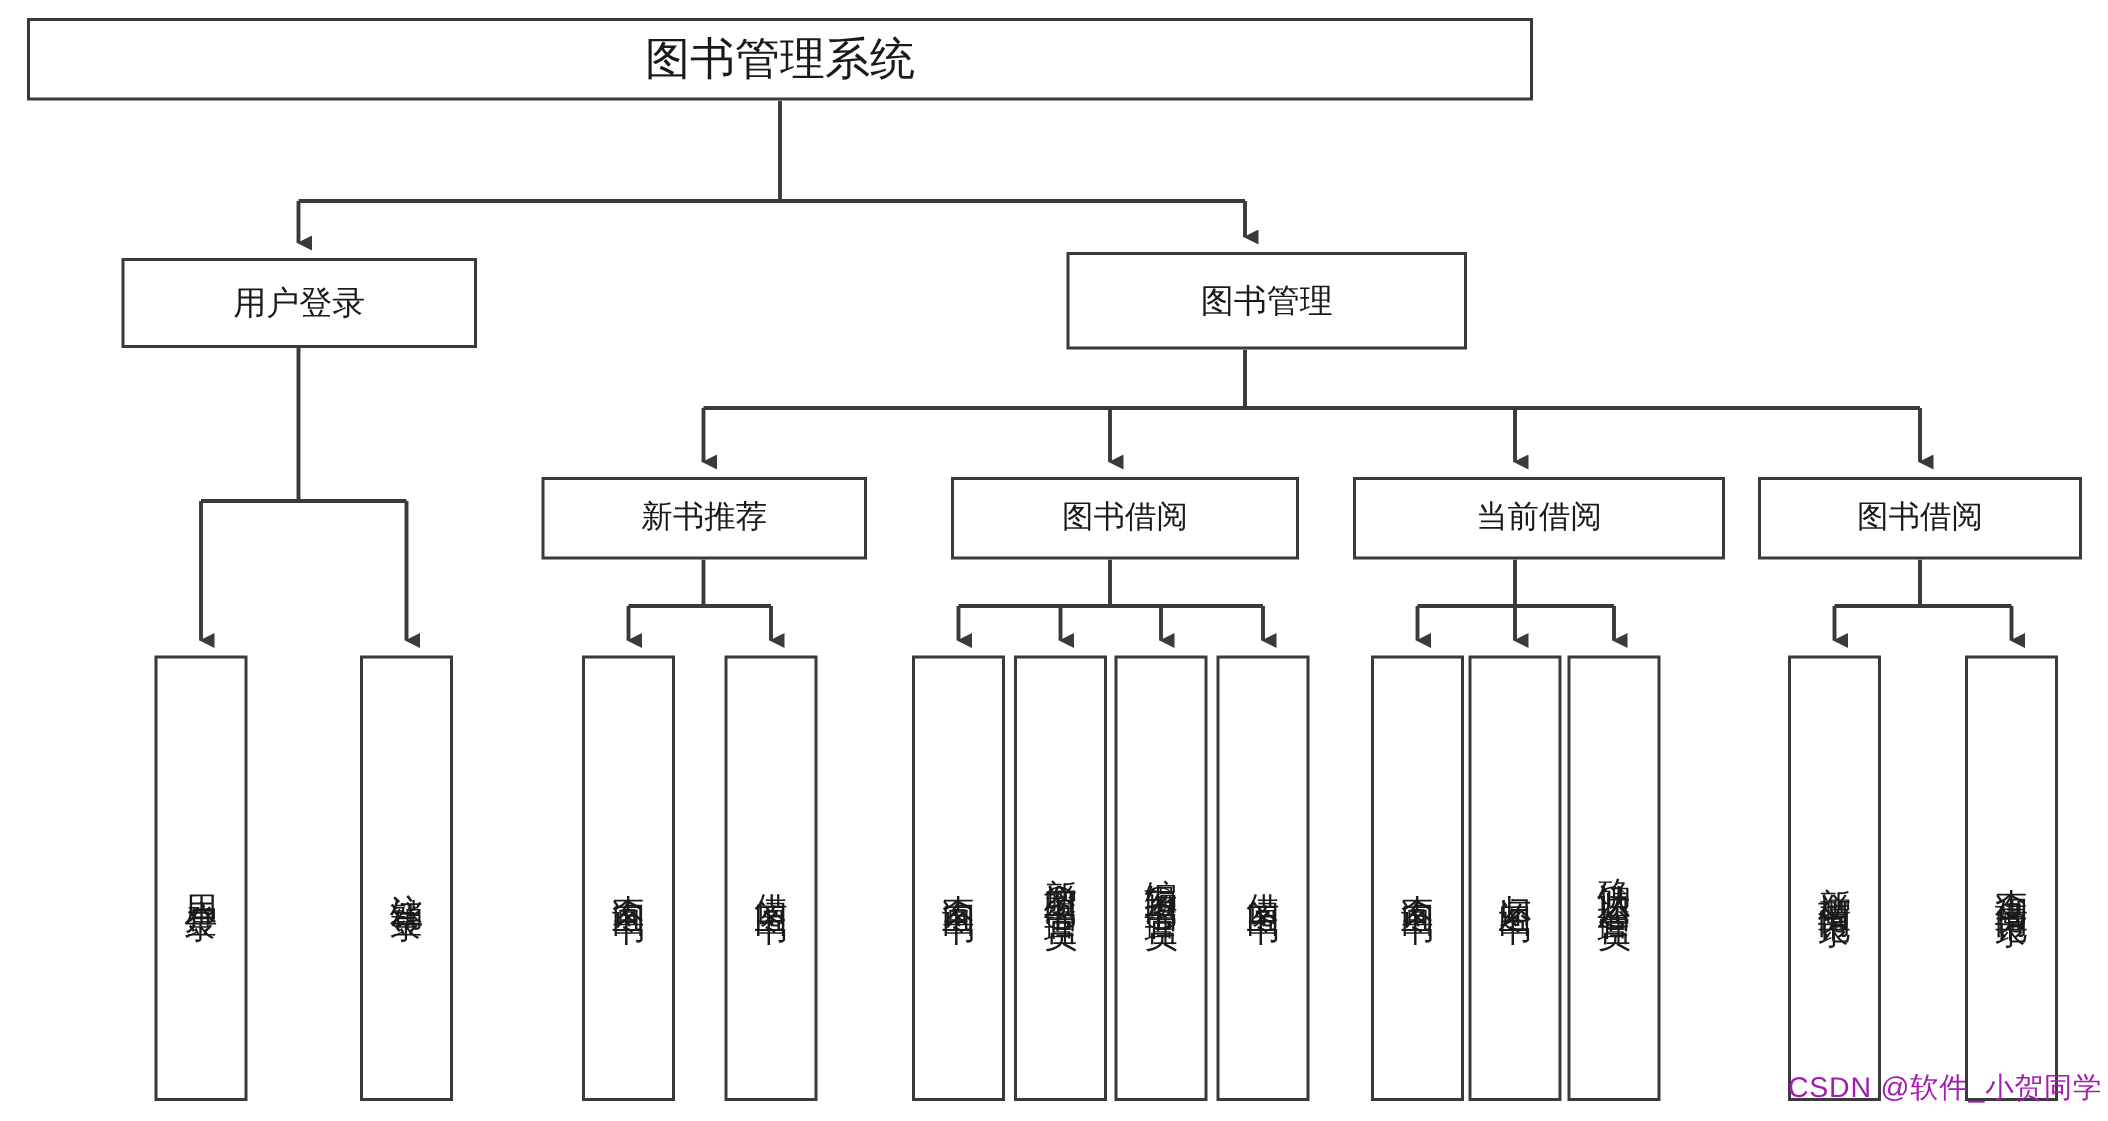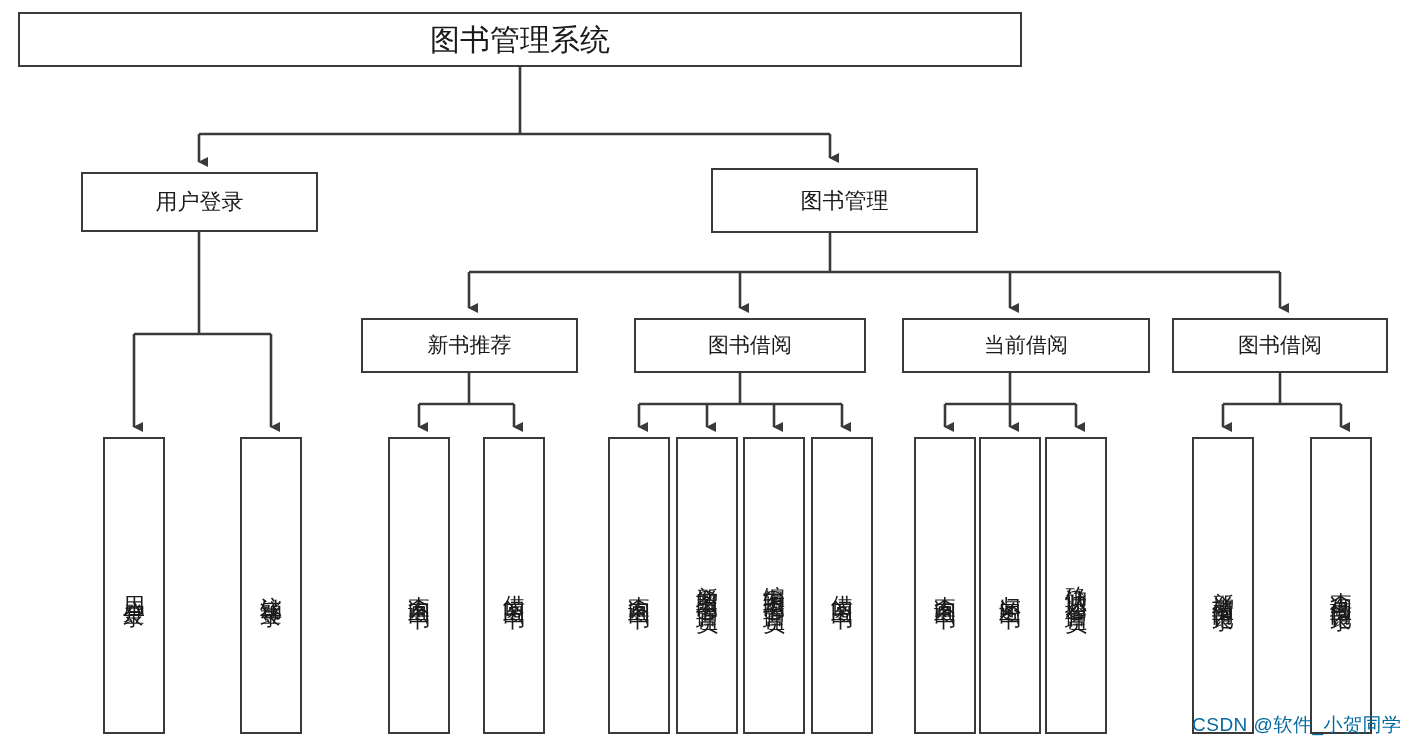--- a/index.html
+++ b/index.html
@@ -55,21 +55,21 @@
     width: 1405px;
     height: 747px;
     pointer-events: none;
   }
 
   .watermark {
     position: absolute;
     left: 1192px;
     top: 712px;
     font-size: 19px;
-    color: #0369a1;
+    color: #a21caf;
     white-space: nowrap;
     letter-spacing: 0.5px;
   }
 </style>
 </head>
 <body>
 
 <div id="canvas">
 
   <svg class="links" viewBox="0 0 1405 747">

